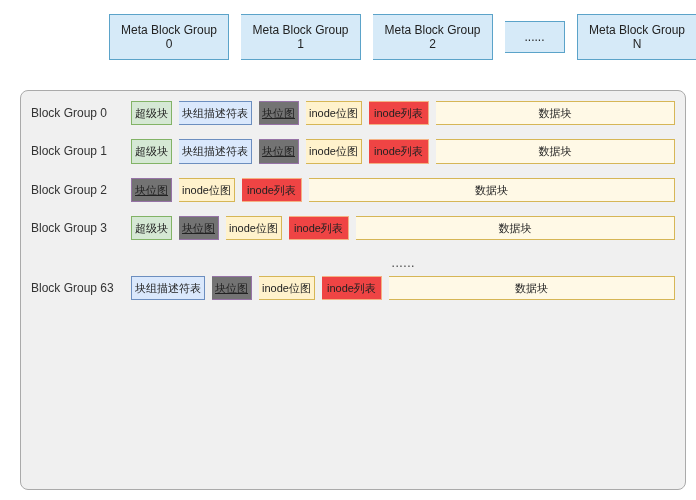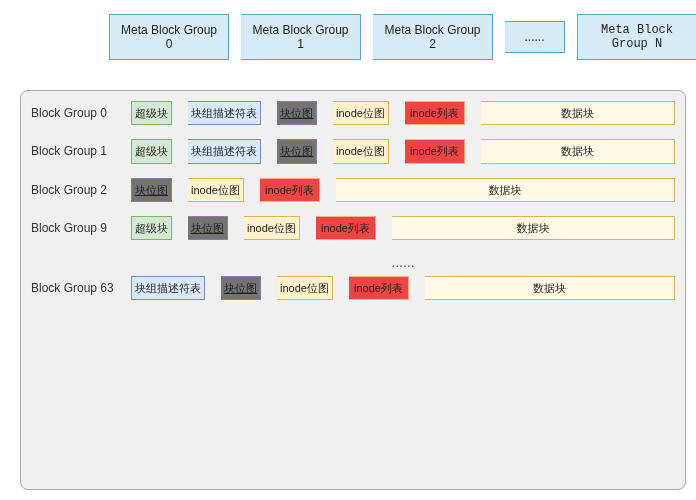--- a/index.html
+++ b/index.html
@@ -36,21 +36,20 @@
     .meta-block.ellipsis {
       min-width: 60px;
       flex: 0.5;
       border-left: none;
     }
     .meta-block:not(:first-child):not(.ellipsis) {
       border-left: none;
     }
     .meta-block.ellipsis + .meta-block {
       border-left: 1.5px solid #5ba3c9;
-      font-family: Liberation Mono, monospace;
     }
 
     
     .main-box {
       position: absolute;
       top: 90px;
       left: 20px;
       right: 10px;
       bottom: 10px;
       border: 1.5px solid #aaa;
@@ -68,21 +67,21 @@
     .block-group-label {
       width: 100px;
       font-size: 12px;
       color: #333;
       flex-shrink: 0;
     }
     .blocks-container {
       display: flex;
       align-items: stretch;
       flex: 1;
-      gap: 16px;
+      gap: 7px;
     }
 
     
     .cell {
       border: 1.5px solid #aaa;
       text-align: center;
       display: flex;
       align-items: center;
       justify-content: center;
       font-size: 11px;
@@ -172,21 +171,21 @@
           <div class="cell cell-bitmap">块位图</div>
           <div class="cell cell-inode-map" style="border-left: none;">
             <span>inode</span>
             <span>位图</span>
           </div>
           <div class="cell cell-inode-list" style="border-left: none;">inode列表</div>
           <div class="cell cell-data" style="border-left: none;">数据块</div>
         </div>
       </div>
       <div class="block-group-row">
-        <div class="block-group-label">Block Group 9</div>
+        <div class="block-group-label">Block Group 3</div>
         <div class="blocks-container">
           <div class="cell cell-super">超级块</div>
           <div class="cell cell-bitmap" style="border-left: none;">块位图</div>
           <div class="cell cell-inode-map" style="border-left: none;">
             <span>inode</span>
             <span>位图</span>
           </div>
           <div class="cell cell-inode-list" style="border-left: none;">inode列表</div>
           <div class="cell cell-data" style="border-left: none;">数据块</div>
         </div>

